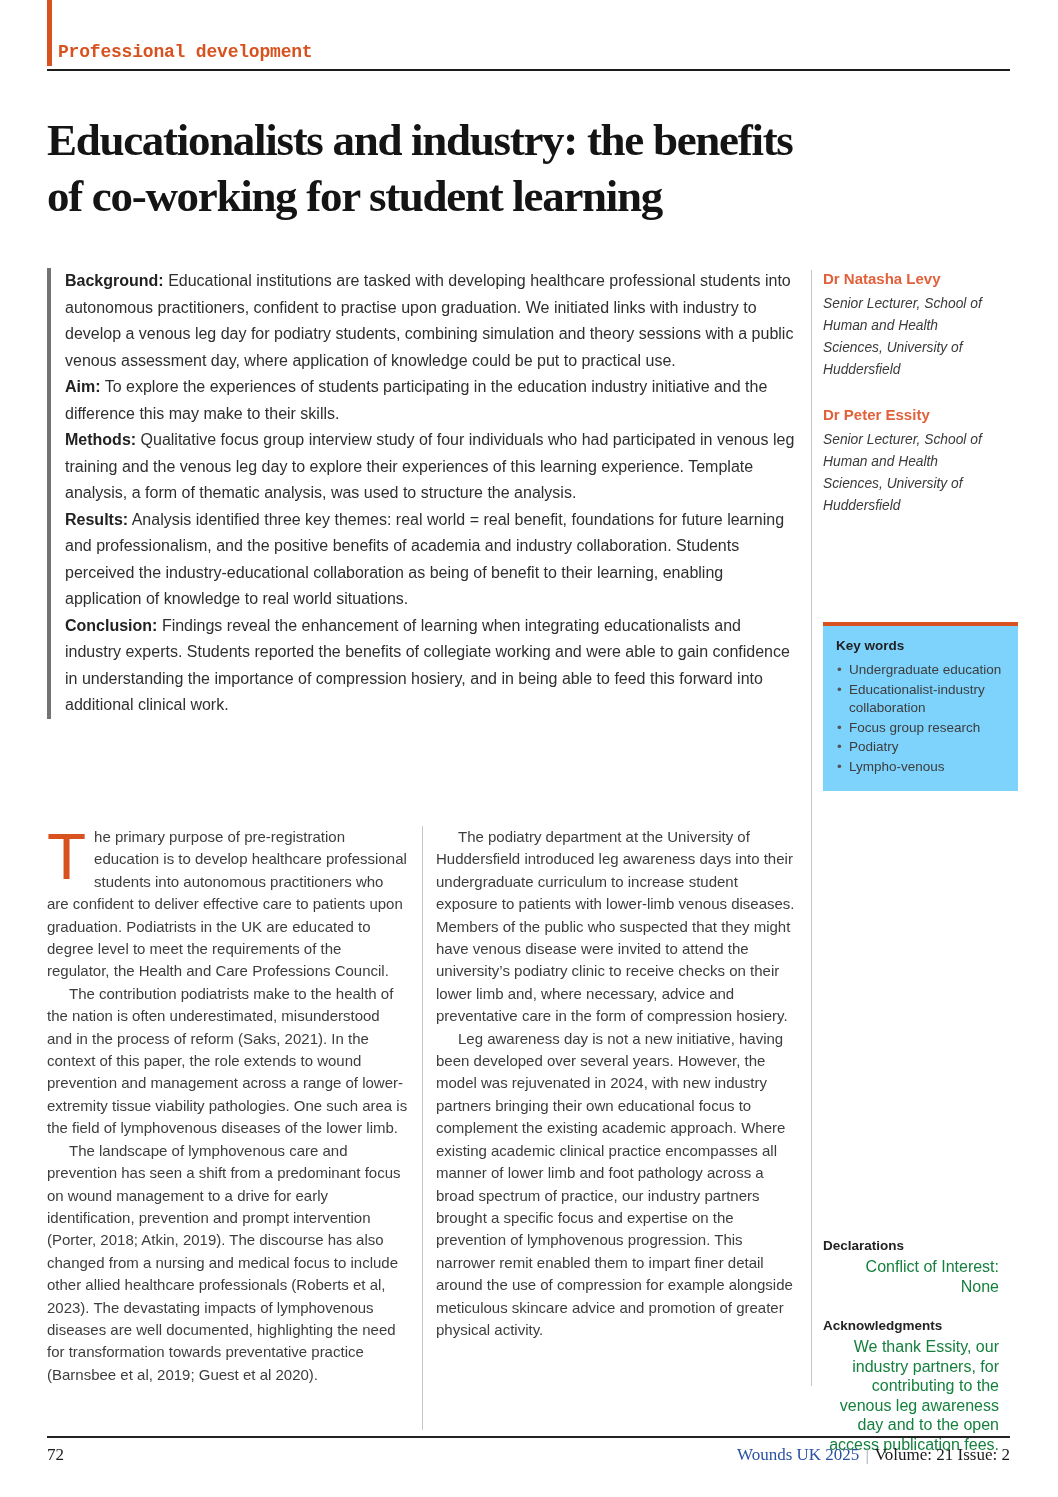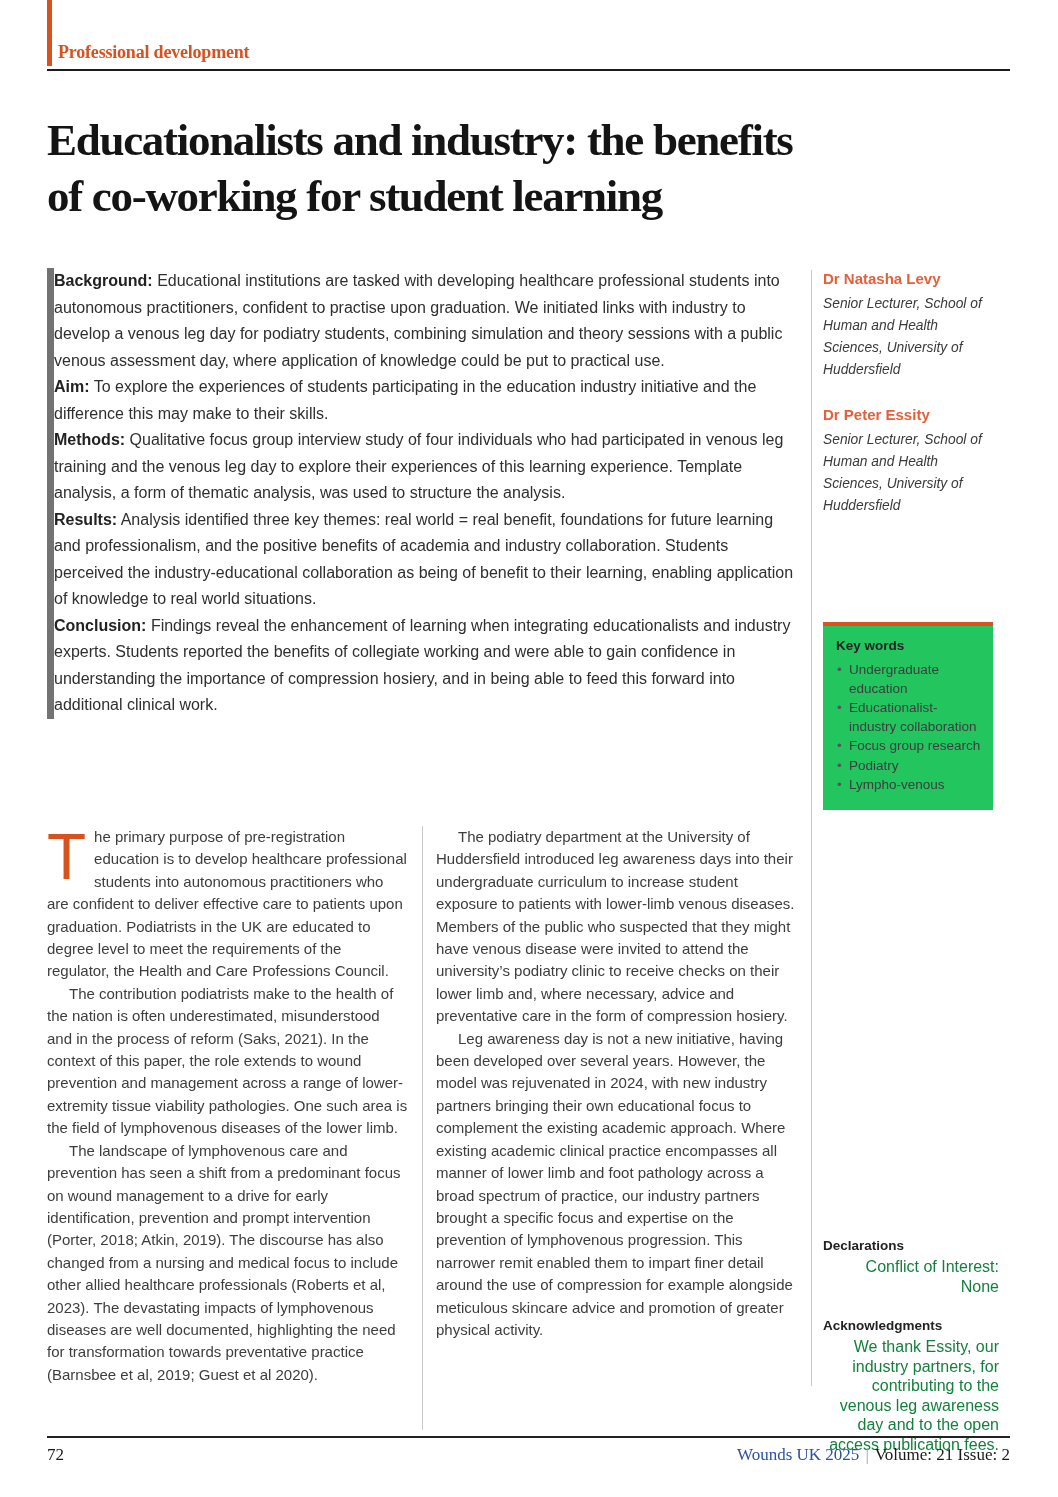--- a/index.html
+++ b/index.html
@@ -5,47 +5,47 @@
   * { margin:0; padding:0; box-sizing:border-box; }
   html,body { background:#ffffff; }
   .page {
     position:relative; width:1058px; height:1497px; background:#ffffff;
     overflow:hidden; font-family:"Liberation Sans", sans-serif;
   }
   
   .kicker-bar { position:absolute; left:47px; top:0; width:5px; height:66px; background:#D8521F; }
   .kicker {
     position:absolute; left:58px; top:42px;
-    font-family:Liberation Serif, serif; font-weight:bold;
+    font-family:Liberation Mono, monospace; font-weight:bold;
     font-size:18px; color:#D8521F; letter-spacing:-0.2px;
   }
   .header-rule { position:absolute; left:47px; top:69px; width:963px; height:2px; background:#1c1c1c; }
   
   .title {
     position:absolute; left:47px; top:112px; width:990px;
     font-family:"Liberation Serif", serif; font-weight:bold;
     font-size:45px; line-height:56px; color:#141414; letter-spacing:-1.3px;
   }
   .title span { display:block; }
   
   .abstract {
     position:absolute; left:47px; top:268px; width:750px;
-    border-left:7px solid #737373; 
+    border-left:4px solid #737373; padding-left:14px;
     font-size:16px; line-height:26.5px; color:#2f2f2f;
   }
   .abstract b { color:#222; font-weight:bold; }
   
   .sidebar-divider { position:absolute; left:811px; top:270px; width:1px; height:1116px; background:#c7c7c7; }
   .authors { position:absolute; left:823px; top:270px; width:172px; }
   .author { margin-bottom:25px; }
   .author-name { font-size:15px; font-weight:bold; color:#E2603A; margin-bottom:6px; }
   .author-aff { font-size:13.8px; line-height:22px; font-style:italic; color:#3a3a3a; }
   .keywords {
-    position:absolute; left:823px; top:622px; width:170px;
-    background:#22c55e; border-top:4px solid #D8521F;
+    position:absolute; left:823px; top:622px; width:195px;
+    background:#7dd3fc; border-top:4px solid #D8521F;
     padding:12px 10px 14px 13px;
   }
   .kw-title { font-size:13.5px; font-weight:bold; color:#222; margin-bottom:8px; }
   .kw-item { position:relative; padding-left:13px; font-size:13.5px; line-height:18.5px; color:#3d3d3d; margin-bottom:1px; }
   .kw-bullet { position:absolute; left:1px; top:0; color:#555; }
   .declarations { position:absolute; left:823px; top:1238px; width:176px; }
   .decl-heading { font-size:13.5px; font-weight:bold; color:#222; margin-bottom:4px; }
   .decl-text { font-size:16px; line-height:19.5px; color:#15803d;text-align:right; }
   .decl-gap { height:22px; }
   

